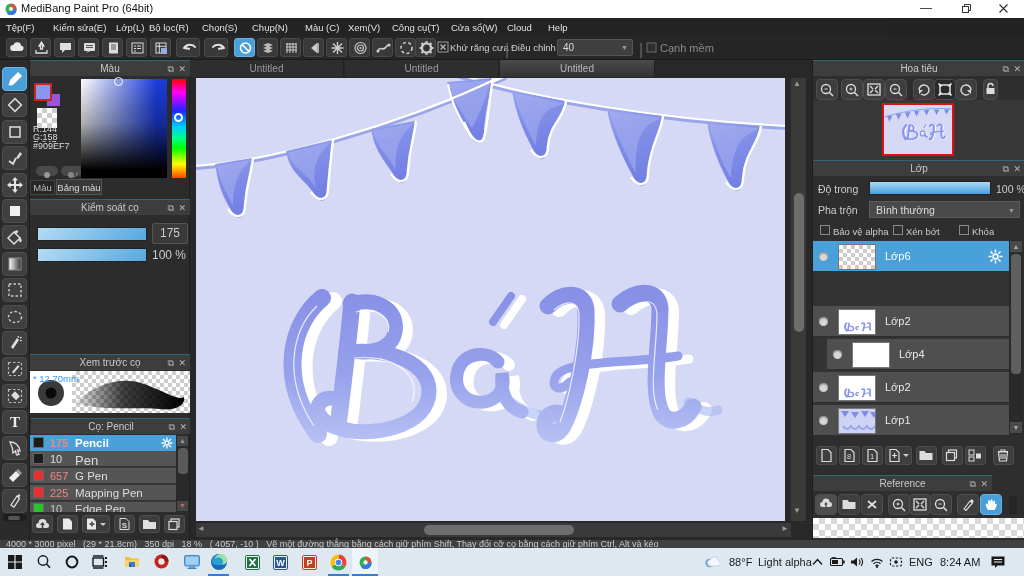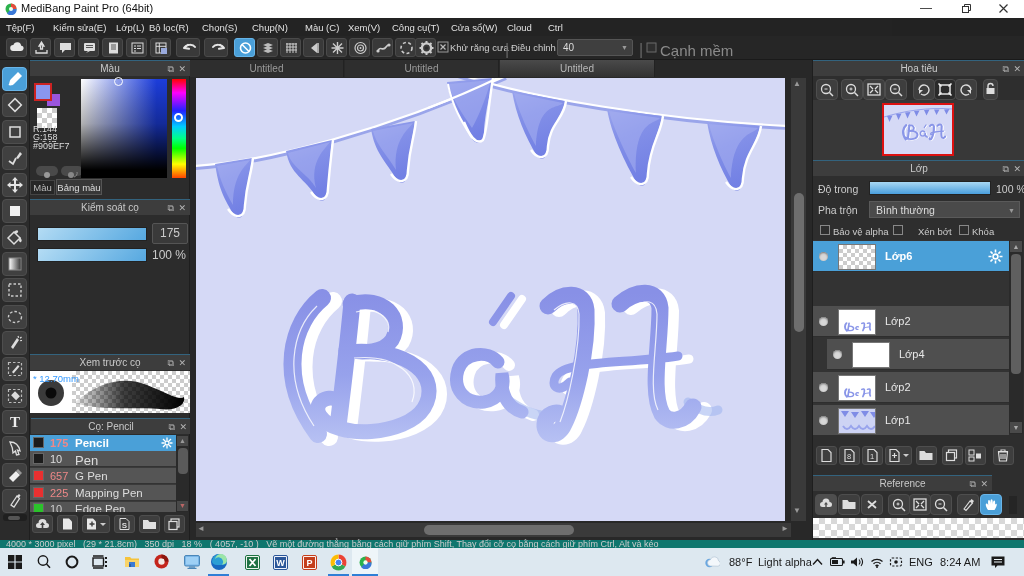--- a/index.html
+++ b/index.html
@@ -36,21 +36,21 @@
 .rbtn svg{position:absolute;left:1px;top:1px;}
 .rbtn2{position:absolute;width:21px;height:19px;background:#3e3e3e;border:1px solid #4e4e4e;border-radius:3px;}
 .rbtn2 svg{position:absolute;left:0px;top:0px;}
 .lrow{position:absolute;left:0;width:196px;height:31px;background:#4f4f4f;border-bottom:1px solid #2e2e2e;}
 .leye{position:absolute;left:6px;top:11px;width:9px;height:9px;background:#d8d8d8;border-radius:50%;box-shadow:inset 0 1px 2px #777;}
 .lthumb{position:absolute;top:2.5px;width:38px;height:26px;background:#fff;border:1px solid #777;overflow:hidden;}
 .checker{background-image:linear-gradient(45deg,#ccc 25%,transparent 25%,transparent 75%,#ccc 75%),linear-gradient(45deg,#ccc 25%,transparent 25%,transparent 75%,#ccc 75%);background-size:8px 8px;background-position:0 0,4px 4px;}
 .lname{position:absolute;left:72px;top:9px;color:#e8e8e8;font-size:11px;}
 .chk2{width:10px;height:10px;border:1px solid #888;background:#2e2e2e;}
 
-#statusbar{left:0;top:540px;width:1024px;height:8px;background:#0f766e;color:#cccccc;font-size:9px;line-height:9px;}
+#statusbar{left:0;top:540px;width:1024px;height:8px;background:#404040;color:#cccccc;font-size:9px;line-height:9px;}
 
 #taskbar{left:0;top:548px;width:1024px;height:28px;background:#dde8f0;color:#1a1a1a;}
 </style></head>
 <body>
 <div id="app">
 
 <div class="abs" id="titlebar">
   <svg class="abs" style="left:5px;top:3px" width="12" height="12" viewBox="0 0 12 12">
     <circle cx="6" cy="6" r="5.5" fill="#2bb24c"></circle>
     <path d="M6 6 L6 .5 A5.5 5.5 0 0 1 11.5 6 Z" fill="#e84b3c"></path>
@@ -73,21 +73,21 @@
   <span style="left:53px">Kiểm sửa(E)</span>
   <span style="left:116px">Lớp(L)</span>
   <span style="left:149px">Bộ lọc(R)</span>
   <span style="left:202px">Chọn(S)</span>
   <span style="left:252px">Chụp(N)</span>
   <span style="left:305px">Màu (C)</span>
   <span style="left:348px">Xem(V)</span>
   <span style="left:392px">Công cụ(T)</span>
   <span style="left:451px">Cửa sổ(W)</span>
   <span style="left:507px">Cloud</span>
-  <span style="left:548px">Ctrl</span>
+  <span style="left:548px">Help</span>
 </div>
 
 <div class="abs" id="toolbar">
   <div class="tbtn" style="left:6px">
         <svg width="17" height="16" viewBox="0 0 17 16">
           <path d="M4 11 a3 3 0 0 1 .4-6 a4 4 0 0 1 7.8.8 a2.6 2.6 0 0 1-.4 5.2 Z" fill="#e8e8e8"></path>
         </svg>
       </div>
   <div class="tbtn" style="left:30px">
         <svg width="17" height="16" viewBox="0 0 17 16">
@@ -195,21 +195,21 @@
         <path d="M3.5 3.5 l5 5 M8.5 3.5 l-5 5" stroke="#bbb" stroke-width="1.2"></path>
       </svg>
   <span class="abs" style="left:450px;top:6px;color:#cfcfcf;font-size:9.5px">Khử răng cưa</span>
   <span class="abs" style="left:505px;top:5px;color:#666">|</span>
   <span class="abs" style="left:511px;top:6px;color:#cfcfcf;font-size:9.5px">Điều chỉnh</span>
   <div class="abs" style="left:557px;top:3px;width:76px;height:17px;background:#3f3f3f;border:1px solid #555;border-radius:2px;color:#ddd;font-size:10px;line-height:15px;padding-left:5px">40<span style="position:absolute;right:4px;top:0;color:#999;font-size:7px">▼</span></div>
   <span class="abs" style="left:639px;top:5px;color:#666">|</span>
   <svg class="abs" style="left:646px;top:6px" width="11" height="11" viewBox="0 0 11 11">
         <rect x="1" y="1" width="9" height="9" fill="#2e2e2e" stroke="#6a6a6a"></rect>
       </svg>
-  <span class="abs" style="left:660px;top:6px;color:#8a8a8a;font-size:15px">Cạnh mềm</span>
+  <span class="abs" style="left:660px;top:6px;color:#8a8a8a;font-size:11px">Cạnh mềm</span>
 </div>
 
 <div class="abs" id="tools">
   <div class="lbtn sel" style="top:7px">
         <svg width="20" height="20" viewBox="0 0 20 20">
           <path d="M13 3 L17 7 L9 15 C7 17 4 16.5 3.5 16 C5 14 4 12 6 10 Z" fill="#fff"></path>
         </svg>
       </div>
   <div class="lbtn" style="top:33px">
         <svg width="20" height="20" viewBox="0 0 20 20">
@@ -613,29 +613,29 @@
 
   <div class="panel-h" style="left:0;top:100px;width:212px">Lớp<span class="ph-ico" style="right:16px">⧉</span><span class="ph-ico" style="right:4px">✕</span></div>
   <span class="abs" style="left:5px;top:123px;color:#ccc;font-size:10.5px">Độ trong</span>
   <div class="abs" style="left:56px;top:121px;width:122px;height:14px;background:linear-gradient(to bottom,#a8d8f4,#4a9fdd);border:1px solid #222"></div>
   <span class="abs" style="left:183px;top:123px;color:#ccc;font-size:10.5px">100 %</span>
   <span class="abs" style="left:5px;top:144px;color:#ccc;font-size:10.5px">Pha trộn</span>
   <div class="abs" style="left:56px;top:141px;width:151px;height:17px;background:#4a4a4a;border:1px solid #5a5a5a;color:#ddd;font-size:10.5px;line-height:16px;padding-left:6px">Bình thường<span style="position:absolute;right:4px;top:1px;color:#999;font-size:7px">▼</span></div>
   <span class="abs chk2" style="left:7px;top:165px"></span>
       <span class="abs" style="left:20px;top:166px;color:#ccc;font-size:9.5px">Bảo vệ alpha</span>
   <span class="abs chk2" style="left:80px;top:165px"></span>
-      <span class="abs" style="left:105px;top:166px;color:#ccc;font-size:9.5px">Xén bớt</span>
+      <span class="abs" style="left:93px;top:166px;color:#ccc;font-size:9.5px">Xén bớt</span>
   <span class="abs chk2" style="left:146px;top:165px"></span>
       <span class="abs" style="left:159px;top:166px;color:#ccc;font-size:9.5px">Khóa</span>
 
   <div class="abs" style="left:0;top:180px;width:196px;height:194px;background:#333">
     <div class="lrow" style="top:1px;background:#4aa0d8">
       <span class="leye"></span>
       <span class="lthumb checker" style="left:25px"></span>
-      <span class="lname" style="color:#fff;font-weight:bold">Lớp6</span>
+      <span class="lname" style="color:#fff;font-weight:normal">Lớp6</span>
       <svg class="abs" style="right:6px;top:8px" width="15" height="15" viewBox="0 0 15 15">
             <circle cx="7.5" cy="7.5" r="2.4" fill="none" stroke="#fff" stroke-width="1.6"></circle>
             <path d="M7.5 0.5 V3.5 M7.5 11.5 V14.5 M0.5 7.5 H3.5 M11.5 7.5 H14.5 M2.5 2.5 L4.6 4.6 M10.4 10.4 L12.5 12.5 M12.5 2.5 L10.4 4.6 M4.6 10.4 L2.5 12.5" stroke="#fff" stroke-width="1.6"></path>
           </svg>
     </div>
     <div class="lrow" style="top:66px">
       <span class="leye"></span>
       <span class="lthumb" style="left:25px;background:#fff">
             <svg class="abs" style="left:0;top:0" width="38" height="26" viewBox="0 0 589 443" preserveAspectRatio="none">
               <g fill="none" stroke="#8a96e8" stroke-linecap="round">

